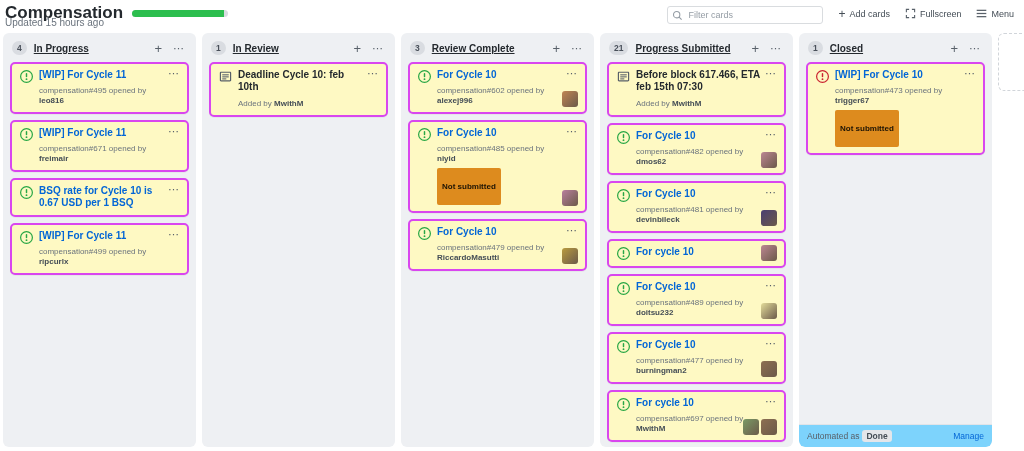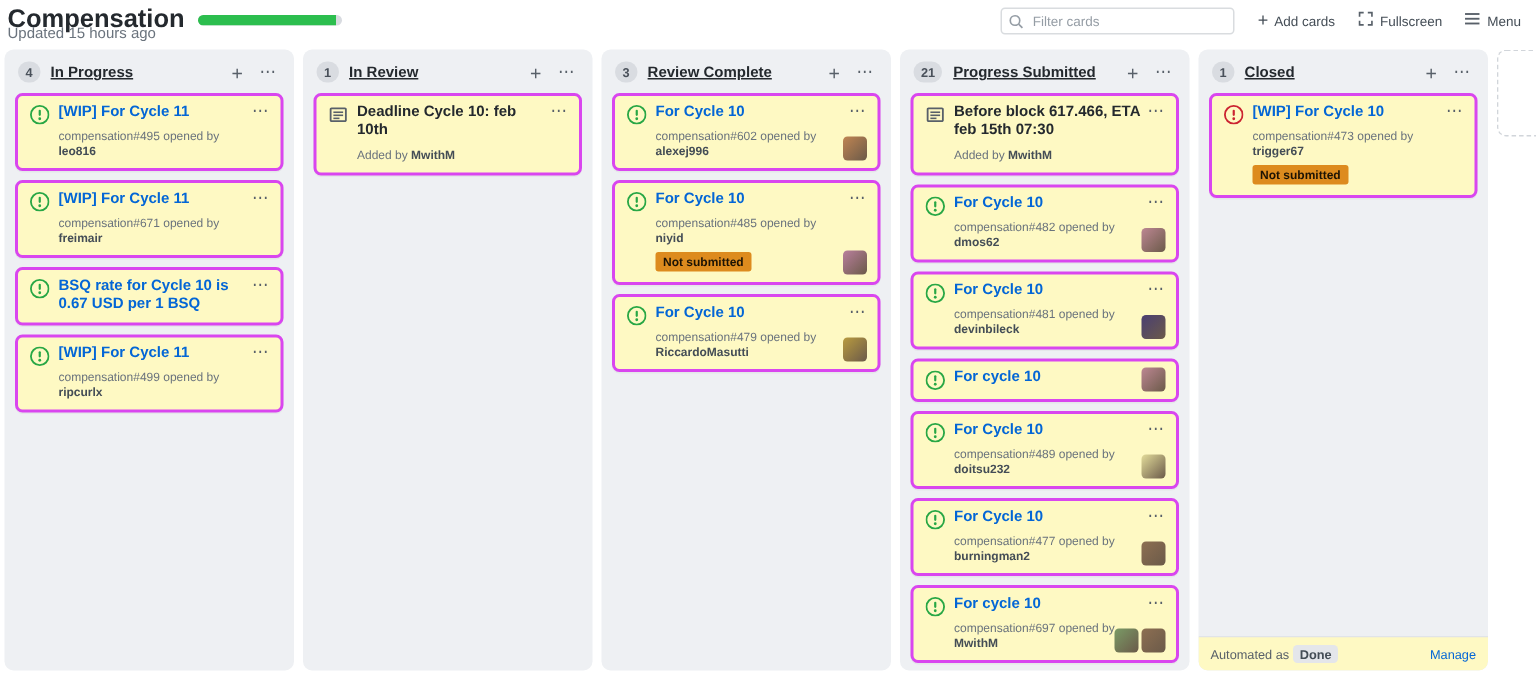--- a/index.html
+++ b/index.html
@@ -59,27 +59,27 @@
   .card.note .card-title { color: #24292e; font-weight: bold; cursor: default; }
   .card-kebab {
     position: absolute; top: 3px; right: 7px; background: none; border: none;
     color: #586069; font-size: 11px; letter-spacing: 1px; cursor: pointer; font-family: inherit;
   }
   .card-meta { margin: 3px 0 0 19px; font-size: 8px; line-height: 10px; color: #6a737d; padding-right: 14px; }
   .card.note .card-meta { margin-top: 6px; }
   .meta-user { color: #444d56; font-weight: bold; }
   .card-badge {
     display: inline-block; margin: 4px 0 0 19px; font-size: 8px; font-weight: bold; color: #1c1304;
-    padding: 2px 5px; border-radius: 2px; cursor: pointer;
+    padding: 14px 5px; border-radius: 2px; cursor: pointer;
   }
   .avatars { position: absolute; right: 7px; bottom: 5px; display: flex; gap: 2px; }
   .avatar { width: 16px; height: 16px; border-radius: 3px; }
 
   .col-footer {
-    margin-top: auto; background: #fef9c3; border-top: 1px solid #e1e4e8; border-radius: 0 0 6px 6px;
+    margin-top: auto; background: #7dd3fc; border-top: 1px solid #e1e4e8; border-radius: 0 0 6px 6px;
     padding: 6px 8px; display: flex; align-items: center; justify-content: space-between;
     font-size: 8.5px; color: #586069; flex-shrink: 0;
   }
   .done-badge { background: #e4e6ea; color: #444d56; font-weight: bold; border-radius: 3px; padding: 1px 4px; margin-left: 3px; }
   .manage-link { color: #0366d6; text-decoration: none; cursor: pointer; font-size: 8.5px; }
 
   .add-column {
     width: 193px; height: 58px; border: 1px dashed #d1d5da; border-radius: 6px;
     background: #fff; flex-shrink: 0; cursor: pointer;
   }

